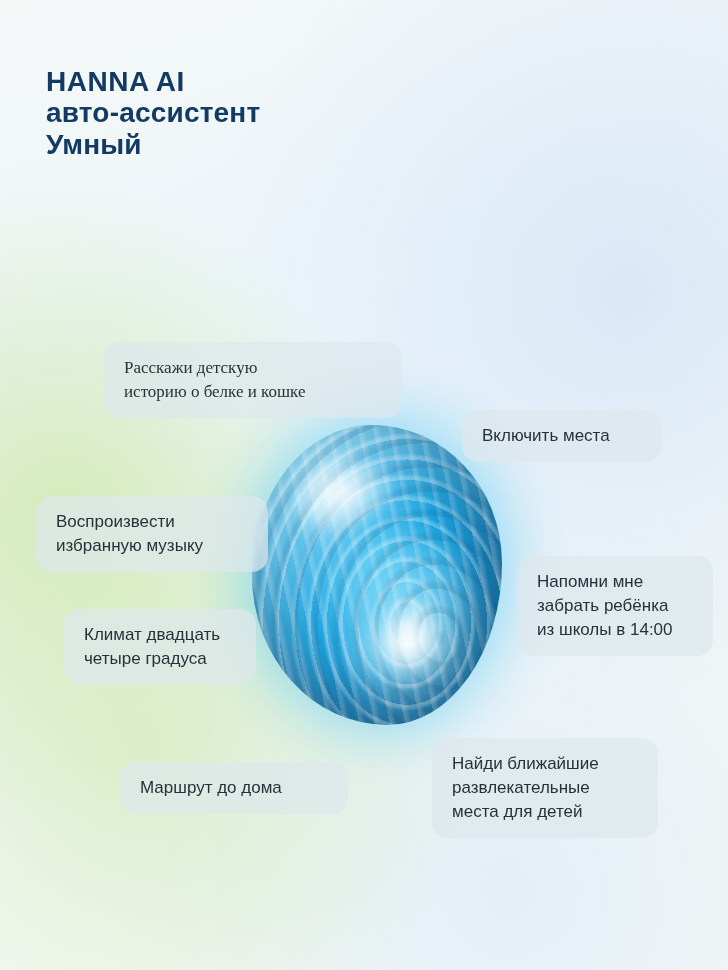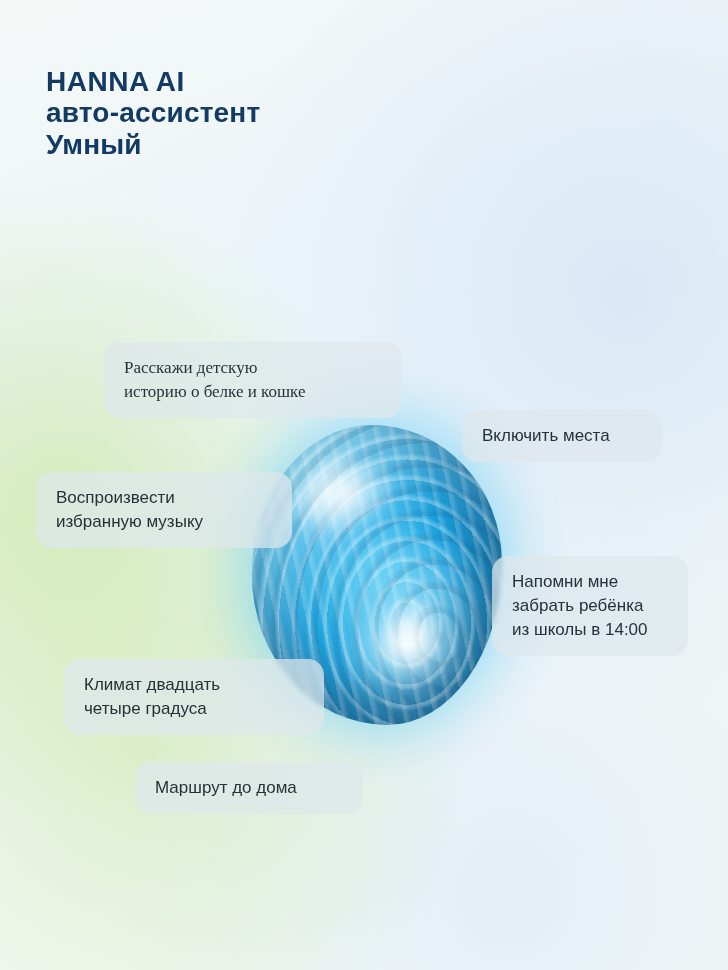--- a/index.html
+++ b/index.html
@@ -126,24 +126,24 @@
     padding: 14px 20px;
     color: #263238;
     font-size: 17px;
     line-height: 1.42;
     white-space: pre-line;
     backdrop-filter: blur(2px);
     box-sizing: border-box;
   }
   .b1 { left: 104px; top: 342px; width: 298px; font-family: Liberation Serif, serif; }
   .b2 { left: 462px; top: 410px; width: 200px; }
-  .b3 { left: 36px;  top: 472px; width: 256px; }
-  .b4 { left: 492px; top: 556px; width: 196px; }
-  .b5 { left: 64px;  top: 659px; width: 260px; }
-  .b6 { left: 135px; top: 762px; width: 228px; }
+  .b3 { left: 36px;  top: 496px; width: 232px; }
+  .b4 { left: 517px; top: 556px; width: 196px; }
+  .b5 { left: 64px;  top: 609px; width: 192px; }
+  .b6 { left: 120px; top: 762px; width: 228px; }
   .b7 { left: 432px; top: 738px; width: 226px; }
 </style>
 </head>
 <body>
 
 <div id="poster">
 
   <div class="title-block">
     <div class="title-line first">HANNA AI</div>
     <div class="title-line">авто-ассистент</div>
@@ -164,14 +164,17 @@
 историю о белке и кошке</div>
   <div class="bubble b2">Включить места</div>
   <div class="bubble b3">Воспроизвести
 избранную музыку</div>
   <div class="bubble b4">Напомни мне
 забрать ребёнка
 из школы в 14:00</div>
   <div class="bubble b5">Климат двадцать
 четыре градуса</div>
   <div class="bubble b6">Маршрут до дома</div>
+  <div class="bubble b7">Найди ближайшие
+развлекательные
+места для детей</div>
 
 </div>
 
 </body></html>

